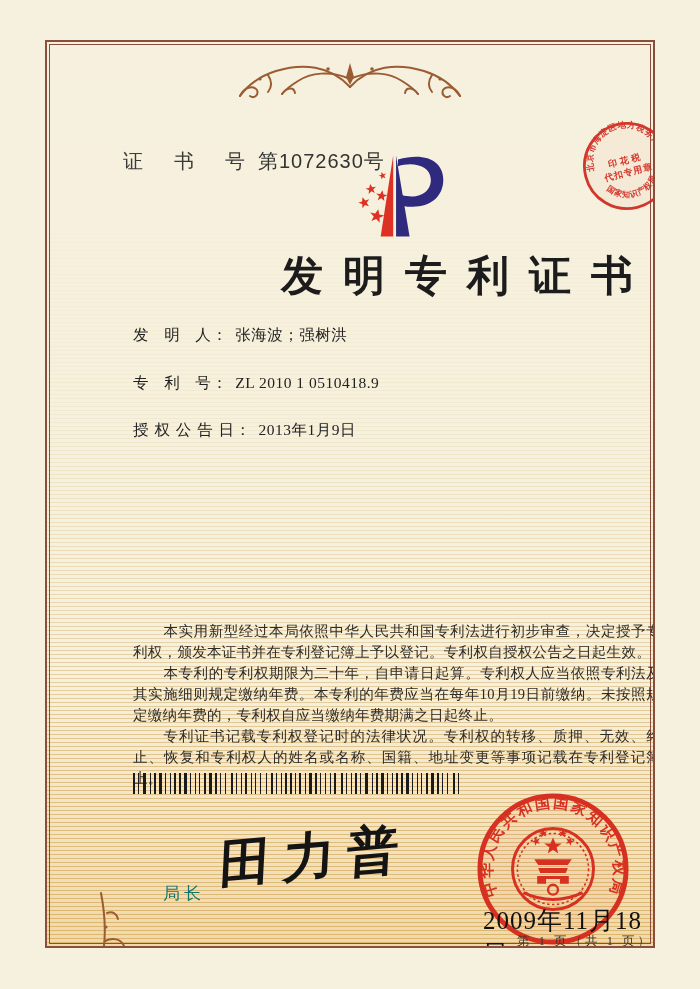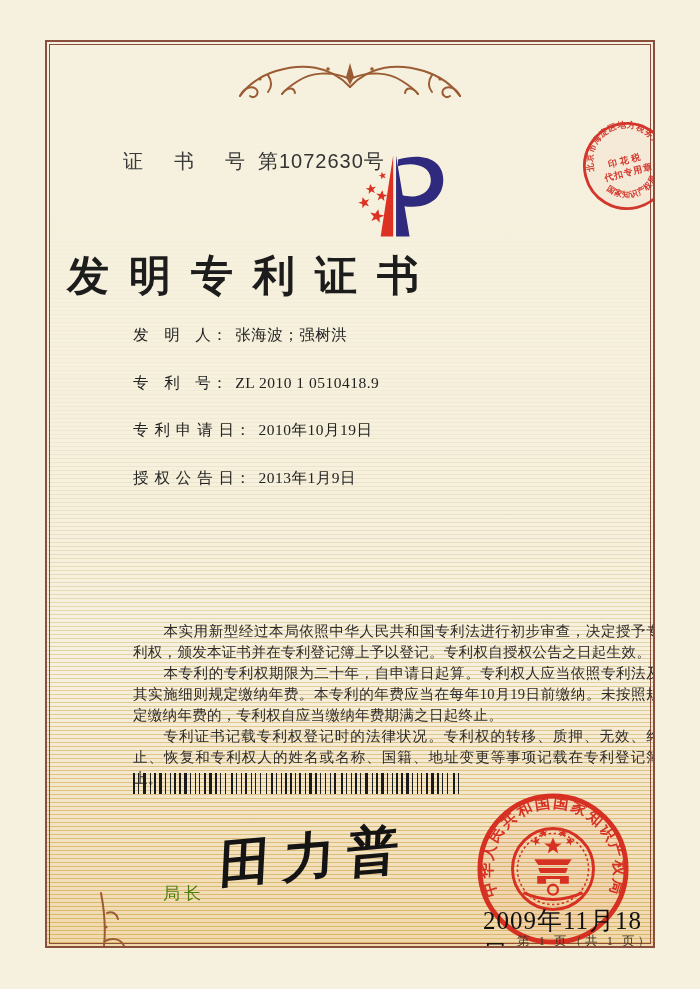--- a/index.html
+++ b/index.html
@@ -14,29 +14,29 @@
   .guilloche-fade{position:absolute;left:0;top:0;right:0;bottom:0;
     background:linear-gradient(180deg, rgba(246,241,222,1) 0%, rgba(246,241,222,0.97) 20%, rgba(246,241,222,0.85) 42%, rgba(246,241,222,0.55) 62%, rgba(246,241,222,0.18) 82%, rgba(246,241,222,0) 100%);}
   .gold-tint{position:absolute;left:0;top:0;right:0;bottom:0;
     background:linear-gradient(180deg, rgba(228,178,92,0) 70%, rgba(228,178,92,0.25) 90%, rgba(229,178,88,0.38) 100%);}
   .abs{position:absolute;}
   .cert-number{left:76px;top:106px;font-size:20px;color:#3a3a3a;z-index:10;}
   .cert-number .lbl{letter-spacing:13px;white-space:pre;}
   .cert-number .num{font-family:"Liberation Sans","DejaVu Sans",sans-serif;letter-spacing:1px;color:#333;}
   .logo{left:298px;top:106px;width:106px;height:96px;z-index:10;}
   .tax-seal{left:528px;top:72px;width:104px;height:104px;z-index:10;transform:rotate(-14deg);opacity:0.92;}
-  .title{left:0;top:206px;width:100%;text-align:left;font-size:42px;font-weight:700;color:#1c1c1c;letter-spacing:20px;text-indent:20px;z-index:10;}
+  .title{left:0;top:206px;width:100%;text-align:right;font-size:42px;font-weight:700;color:#1c1c1c;letter-spacing:20px;text-indent:20px;z-index:10;}
   .fields{left:86px;top:283px;width:540px;z-index:10;}
   .field-row{height:47.5px;font-size:15.5px;color:#222;}
   .field-label{white-space:pre;letter-spacing:1px;}
   .field-value{margin-left:7px;letter-spacing:0.5px;}
   .body-text{left:86px;top:579px;width:528px;z-index:10;font-size:14.5px;line-height:21px;color:#2e2a26;text-align:justify;letter-spacing:0.3px;}
   .body-text p{margin:0;text-indent:2.1em;}
   .barcode{left:86px;top:731px;width:332px;height:21px;z-index:10;}
-  .sig-role{left:116px;top:840px;font-size:17px;letter-spacing:4px;color:#4d7c0f;z-index:12;}
+  .sig-role{left:116px;top:840px;font-size:17px;letter-spacing:4px;color:#0f766e;z-index:12;}
   .sig-name{left:172px;top:780px;font-size:52px;font-weight:600;color:#141414;letter-spacing:12px;transform:rotate(-5deg) skewX(-8deg);z-index:12;}
   .authority-seal{left:427px;top:748px;width:158px;height:158px;z-index:11;opacity:0.95;}
   .issue-date{left:436px;top:862px;font-size:25px;color:#101010;letter-spacing:1px;z-index:13;}
   .page-footer{left:0;top:891px;width:100%;text-align:right;font-size:12.5px;letter-spacing:3px;color:#3f3428;z-index:12;white-space:pre;}
   .top-flourish{left:50%;top:15px;transform:translateX(-50%);width:240px;height:48px;z-index:8;}
   .corner-orn{width:90px;height:94px;z-index:8;}
   .corner-left{left:50px;top:849px;}
   .corner-right{left:562px;top:849px;transform:scaleX(-1);}
   .seal-arc-text{font-family:"Liberation Serif","DejaVu Serif",serif;font-weight:700;}
 </style>
@@ -85,21 +85,20 @@
       </text>
       <text x="55" y="52" text-anchor="middle" class="seal-arc-text" font-size="9.5" fill="#d0281e" letter-spacing="3">印花税</text>
       <text x="55" y="65" text-anchor="middle" class="seal-arc-text" font-size="9.5" fill="#d0281e" letter-spacing="1">代扣专用章</text>
     </svg>
 
     <div class="abs title">发明专利证书</div>
 
     <div class="abs fields">
       <div class="field-row"><span class="field-label">发   明   人：</span><span class="field-value">张海波；强树洪</span></div>
       <div class="field-row"><span class="field-label">专   利   号：</span><span class="field-value">ZL 2010 1 0510418.9</span></div>
-      <div class="field-row"><span class="field-label">专 利 申 请 日：</span><span class="field-value">2010年10月19日</span></div>
       <div class="field-row"><span class="field-label">授 权 公 告 日：</span><span class="field-value">2013年1月9日</span></div>
     </div>
 
     <div class="abs body-text">
       <p>本实用新型经过本局依照中华人民共和国专利法进行初步审查，决定授予专利权，颁发本证书并在专利登记簿上予以登记。专利权自授权公告之日起生效。</p>
       <p>本专利的专利权期限为二十年，自申请日起算。专利权人应当依照专利法及其实施细则规定缴纳年费。本专利的年费应当在每年10月19日前缴纳。未按照规定缴纳年费的，专利权自应当缴纳年费期满之日起终止。</p>
       <p>专利证书记载专利权登记时的法律状况。专利权的转移、质押、无效、终止、恢复和专利权人的姓名或名称、国籍、地址变更等事项记载在专利登记簿上。</p>
     </div>
 
     <svg class="abs barcode" id="barcode" viewBox="0 0 332 21" preserveAspectRatio="none">

